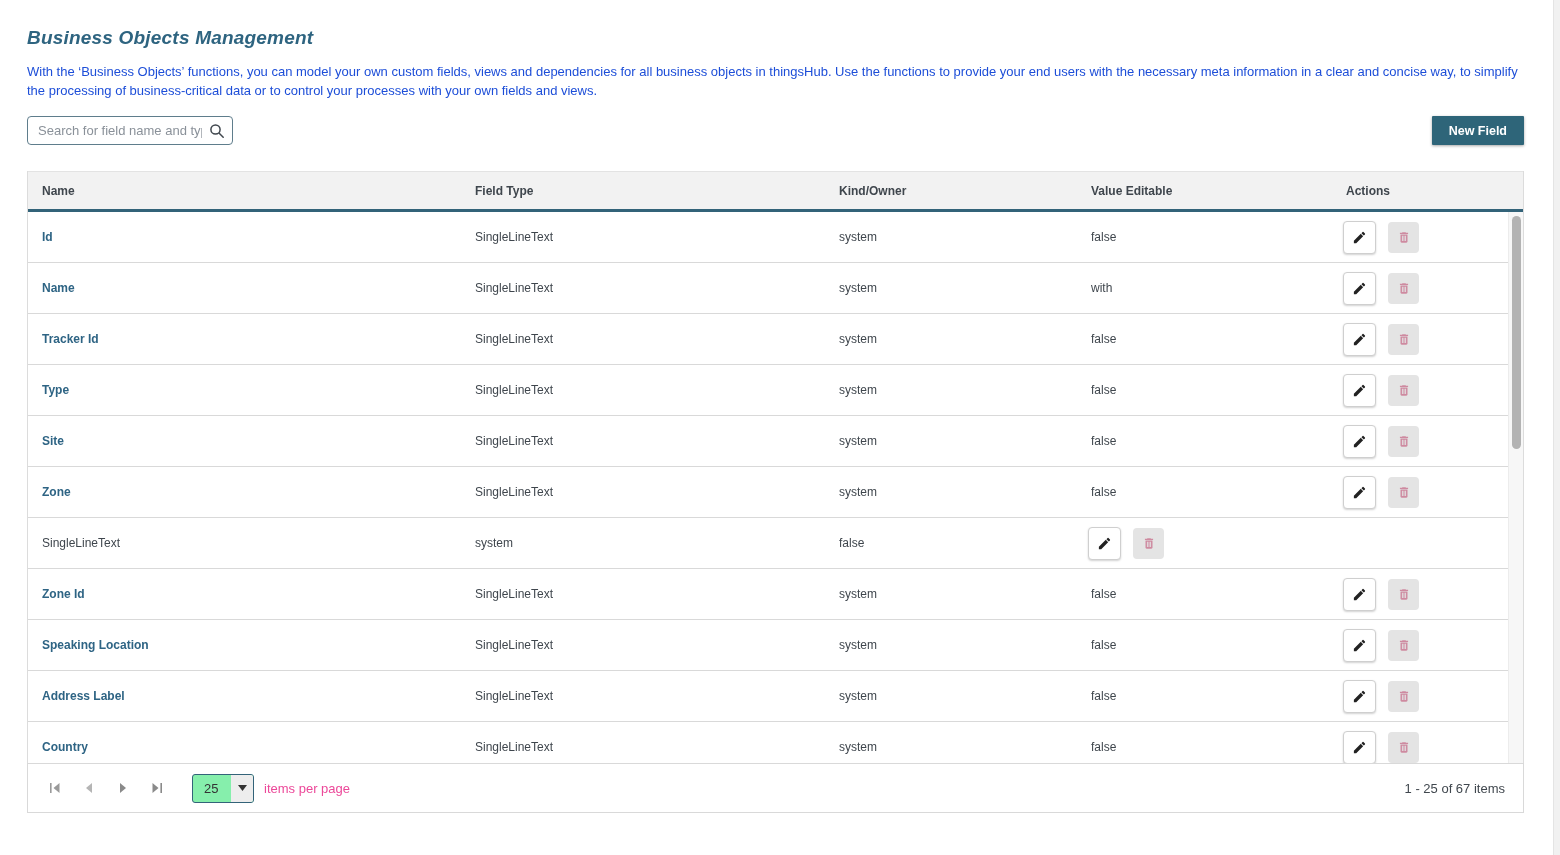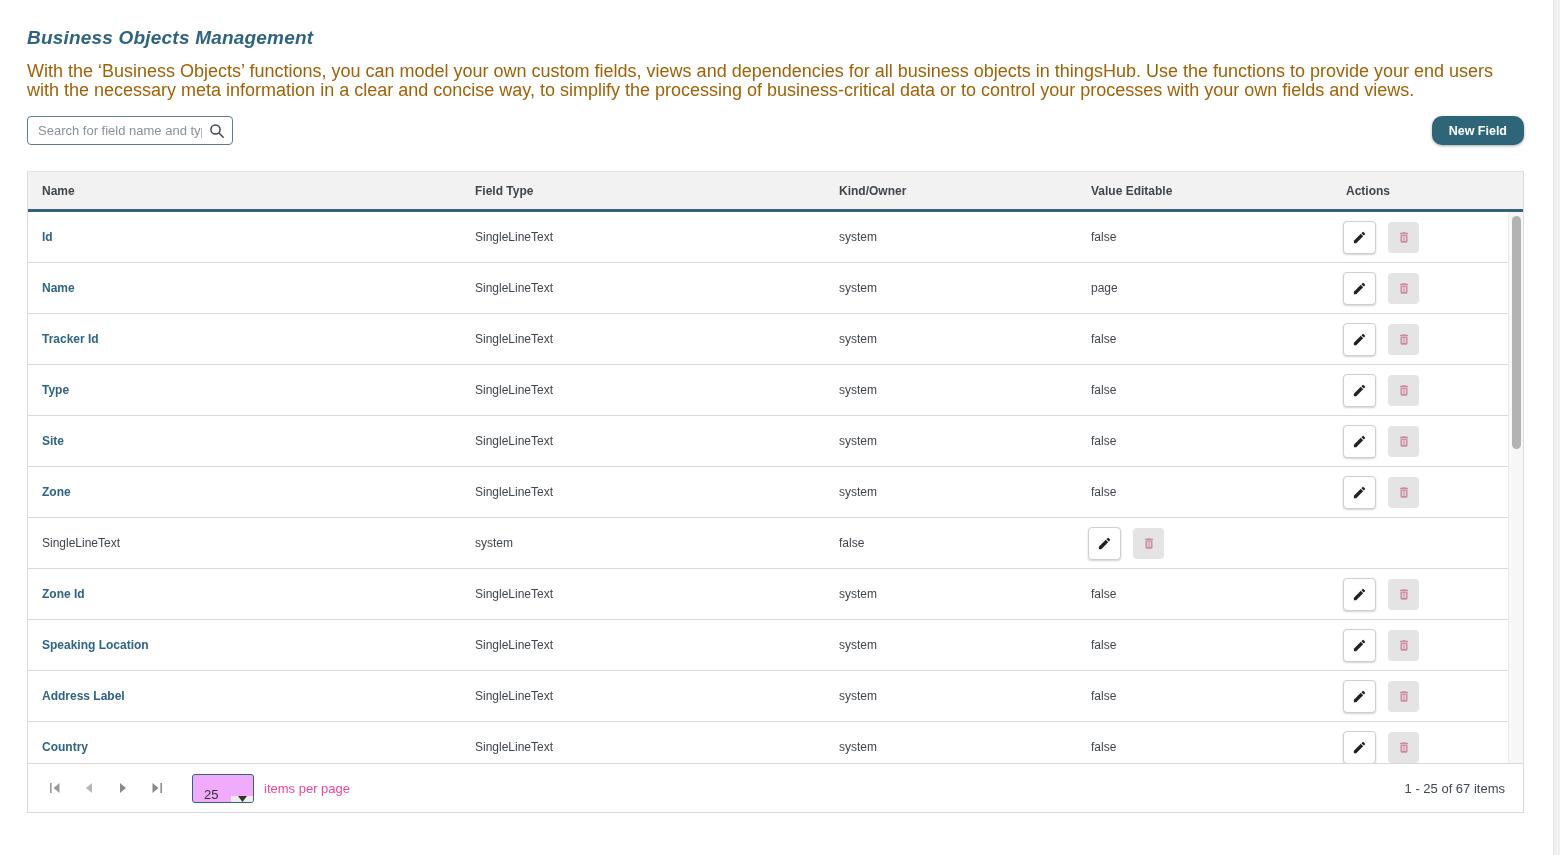--- a/index.html
+++ b/index.html
@@ -1,30 +1,30 @@
 <!DOCTYPE html>
 <html><head>
 <meta charset="utf-8">
 <style>
   * { box-sizing: border-box; margin: 0; padding: 0; }
   html,body { width:1560px; height:855px; overflow:hidden; background:#fff;
               font-family:"Liberation Sans", sans-serif; }
   .content { position:relative; width:1497px; margin-left:27px; }
 
   .page-title { margin-top:27px; font-size:19px; font-weight:bold; color:#2e6480; letter-spacing:.2px;font-style:italic; }
-  .page-desc  { margin-top:13px; font-size:18px; line-height:19px; color:#a16207; }
+  .page-desc  { margin-top:13px; font-size:13px; line-height:19px; color:#1d4ed8; }
   .page-sub   { margin-top:13px; font-size:12px; font-weight:bold; color:#40474e; }
 
   .toolbar { margin-top:16px; display:flex; justify-content:space-between; align-items:center; height:29px; }
   .searchbox { position:relative; width:206px; height:29px; border:1px solid #5f7d8c; border-radius:4px; background:#fff; }
   .searchbox input { width:100%; height:100%; border:none; outline:none; background:transparent;
                      padding:0 30px 0 10px; font-size:13px; color:#40474e; font-family:inherit; }
   .searchbox input::placeholder { color:#8a9199; }
   .search-icon { position:absolute; right:7px; top:6px; width:16px; height:16px; }
-  .btn-new { height:29px; padding:0 17px; background:#2e6579; color:#fff; border:none; border-radius:10px;
+  .btn-new { height:29px; padding:0 17px; background:#2e6579; color:#fff; border:none; border-radius:1px;
              font-size:12.5px; font-weight:bold; font-family:inherit; box-shadow:0 1px 3px rgba(0,0,0,.35); cursor:pointer; }
 
   .table { margin-top:26px; border:1px solid #dcdcdc; border-top:none; }
   .thead { display:grid; grid-template-columns:433px 364px 252px 255px 1fr; background:#f2f2f2;
            height:41px; align-items:center; border-top:1px solid #e3e3e3; border-bottom:3px solid #336379; }
   .thead .th { padding-left:14px; font-size:12px; font-weight:bold; color:#3f464d; }
 
   .tbody-wrap { position:relative; height:551px; overflow:hidden; background:#6d28d9; }
   .rows { width:calc(100% - 15px); }
   .trow { display:grid; grid-template-columns:433px 364px 252px 255px 1fr; height:51px;
@@ -38,21 +38,21 @@
               display:flex; align-items:center; justify-content:center; cursor:default; }
 
   .vscroll { position:absolute; top:0; right:0; bottom:0; width:15px; background:#f7f7f7; border-left:1px solid #ececec; }
   .vthumb  { position:absolute; top:4px; left:3px; width:9px; height:233px; background:#b3b3b3; border-radius:5px; }
 
   .pager { display:flex; align-items:center; height:50px; border:1px solid #d9d9d9; border-top:1px solid #d9d9d9;
            margin-top:-1px; padding:0 14px; background:#fff; }
   .pbtn { width:26px; height:26px; background:transparent; border:none; margin-right:8px;
           display:flex; align-items:center; justify-content:center; cursor:pointer; }
   .dropdown { display:flex; width:62px; height:29px; border:1px solid #336379; border-radius:3px;
-              overflow:hidden; margin:0 10px 0 14px; background:#f0abfc; cursor:pointer;align-items:flex-end; }
+              overflow:hidden; margin:0 10px 0 14px; background:#86efac; cursor:pointer; }
   .dd-value { flex:1; display:flex; align-items:center; padding-left:11px; font-size:13px; color:#333; }
   .dd-arrow { width:22px; background:#ededed; display:flex; align-items:center; justify-content:center; }
   .pager-label { font-size:13px; color:#ec4899; }
   .pager-spacer { flex:1; }
   .pager-range { font-size:13px; color:#40474e; padding-right:4px; }
 
   .page-scrollbar { position:fixed; top:0; right:0; width:7px; height:100%; background:#f1f1f1; border-left:1px solid #e4e4e4; }
 </style>
 </head>
 <body>
@@ -106,21 +106,21 @@
                   </svg>
         </span>
       </button>
     </div>
   </div>
 
   <div class="trow">
     <div class="cell c-name">Name</div>
     <div class="cell c-type">SingleLineText</div>
     <div class="cell c-kind">system</div>
-    <div class="cell c-editable">page</div>
+    <div class="cell c-editable">with</div>
     <div class="cell c-actions">
       <button class="btn-edit">
         <span style="display:flex;">
           <svg width="15" height="15" viewBox="0 0 24 24">
                     <path fill="#222" d="M3 17.25V21h3.75L17.81 9.94l-3.75-3.75L3 17.25zM20.71 7.04c.39-.39.39-1.02 0-1.41l-2.34-2.34a.9959.9959 0 0 0-1.41 0l-1.83 1.83 3.75 3.75 1.83-1.83z"></path>
                   </svg>
         </span>
       </button>
       <button class="btn-del">
         <span style="display:flex;">

